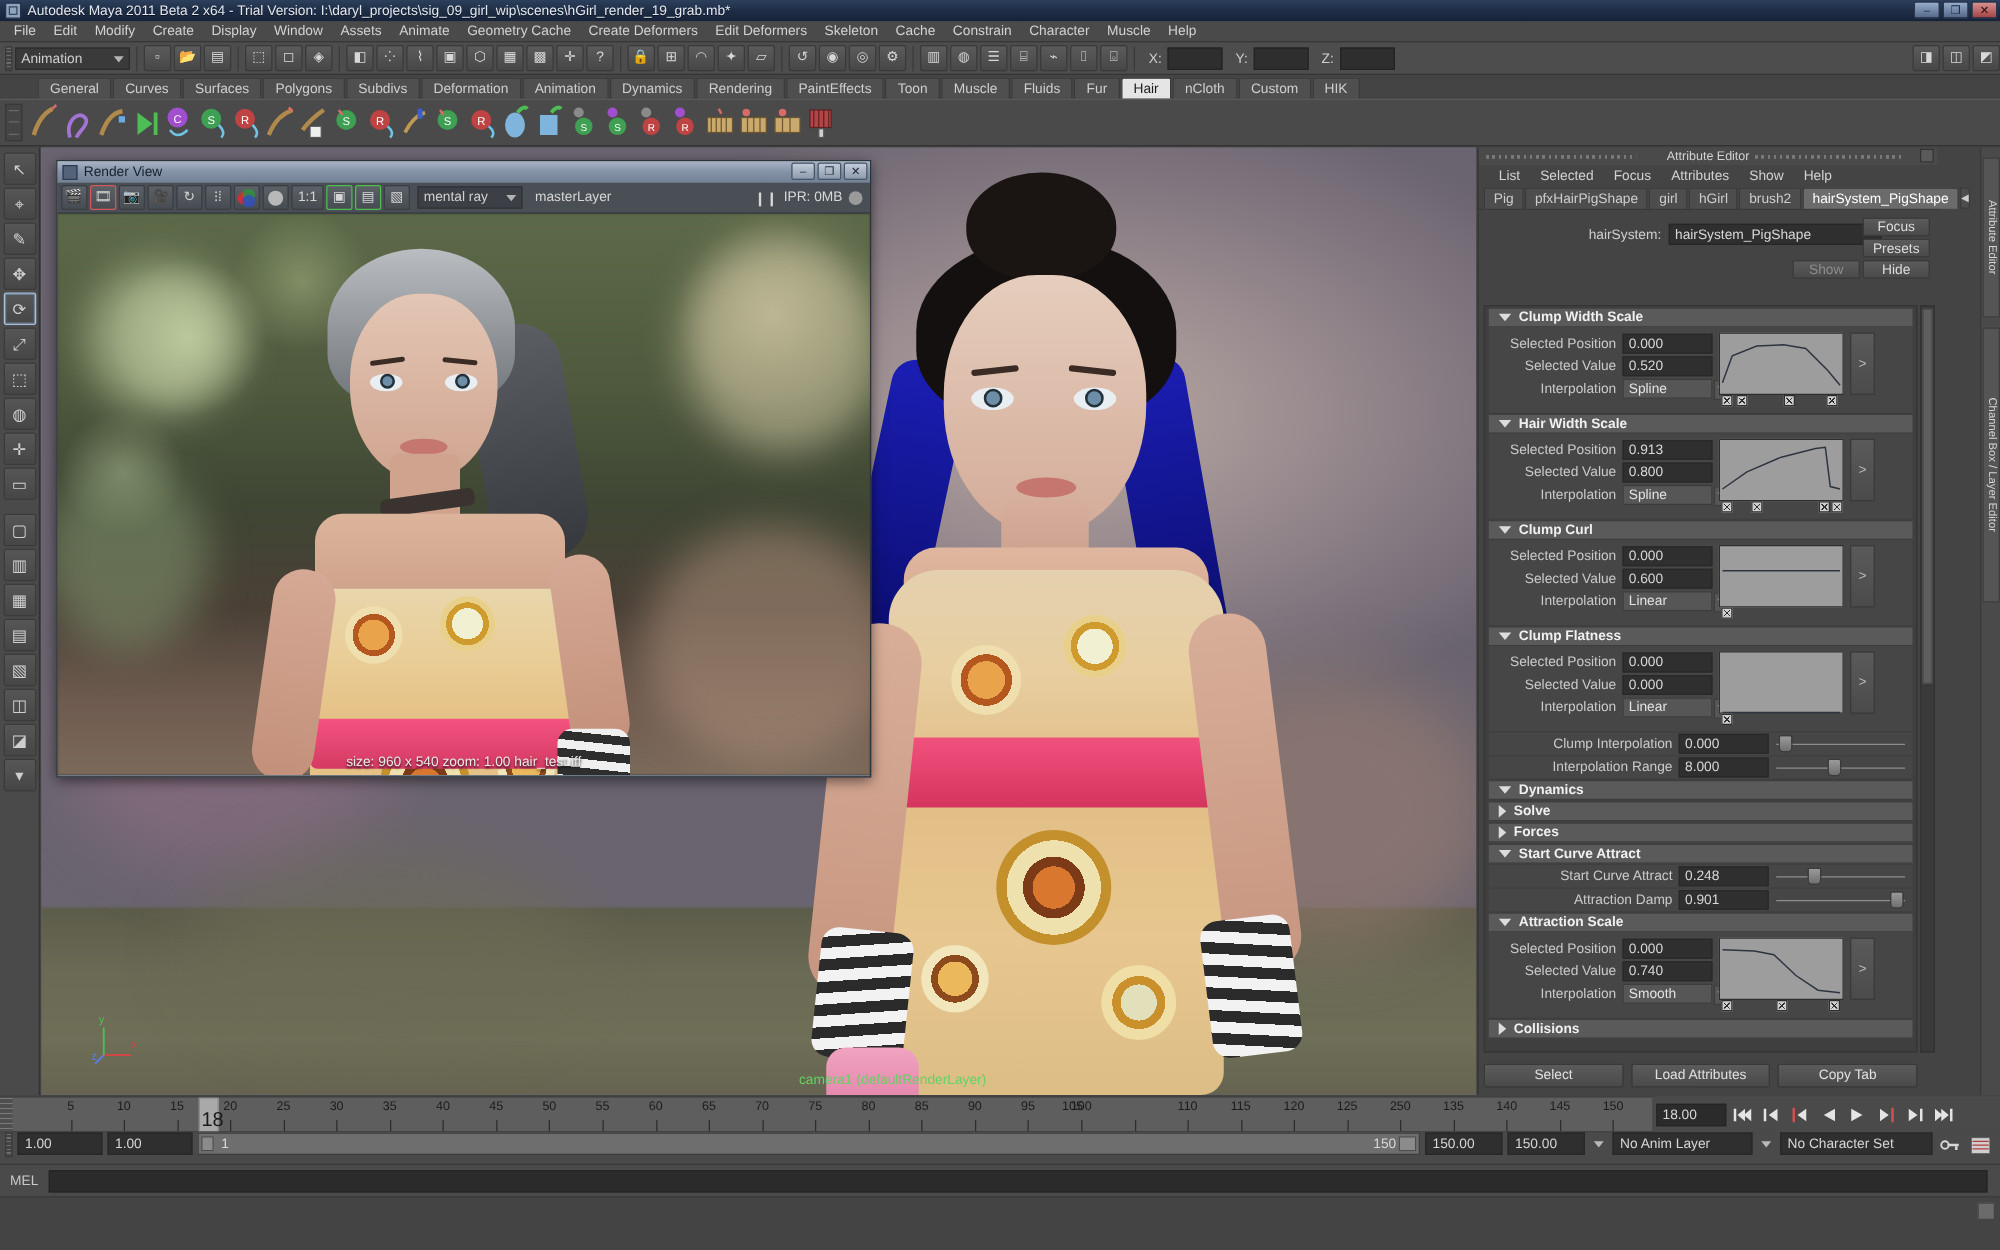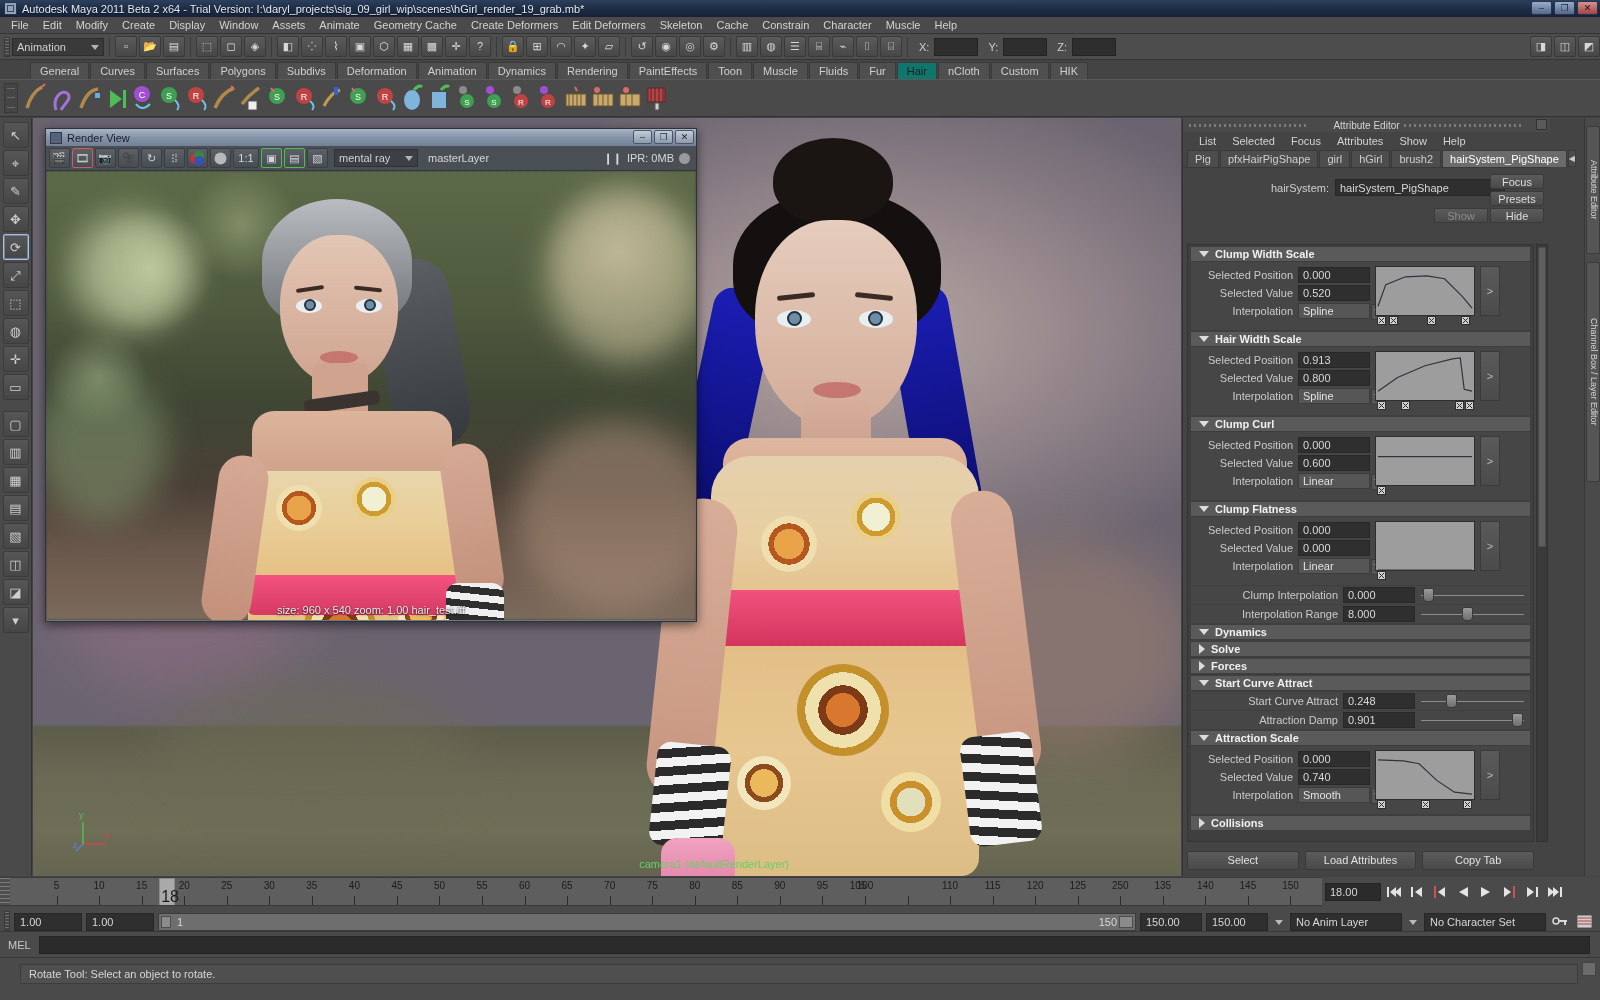--- a/index.html
+++ b/index.html
@@ -77,21 +77,21 @@
   .shelftabs{
     position:absolute;left:0;top:60px;width:1600px;height:19px;
     background:#444; display:flex; align-items:flex-end; padding-left:30px;
   }
   .shelftab{
     height:17px; padding:0 9px; margin-right:1px;
     background:#4f4f4f; border:1px solid #3a3a3a; border-bottom:none;
     border-radius:2px 2px 0 0;
     display:flex;align-items:center; color:#cfcfcf; font-size:11px; white-space:nowrap;
   }
-  .shelftab.active{ background:#0f766e; color:#1e1e1e; }
+  .shelftab.active{ background:#e5e5e5; color:#1e1e1e; }
   .shelfbar{
     position:absolute;left:0;top:79px;width:1600px;height:38px;
     background:#4a4a4a; border-top:1px solid #5a5a5a; border-bottom:1px solid #333;
     display:flex;align-items:center; padding-left:4px; gap:1px;
   }
   .shelfgrip{
     width:14px;height:30px;flex:none;margin-right:4px;
     background:#454545;border:1px solid #383838;
     display:flex;flex-direction:column;align-items:center;justify-content:space-around;
   }
@@ -339,21 +339,21 @@
     position:absolute;left:1322px;top:877px;width:278px;height:29px;background:#4a4a4a;
     display:flex;align-items:center;padding-left:3px;gap:3px;
   }
   .tl-time{width:56px;height:18px;background:#2b2b2b;border:1px solid #242424;color:#d6d6d6;font-size:11px;
     display:flex;align-items:center;padding-left:4px;}
   .pb{width:20px;height:20px;display:flex;align-items:center;justify-content:center;color:#e4e4e4;font-size:10px;}
 
   
   .rangerow{
     position:absolute;left:0;top:906px;width:1600px;height:26px;background:#4a4a4a;
-    display:flex;align-items:flex-end;gap:4px;padding-left:4px;border-bottom:1px solid #383838;
+    display:flex;align-items:flex-start;gap:4px;padding-left:4px;border-bottom:1px solid #383838;
   }
   .numfld{height:18px;background:#2f2f2f;border:1px solid #272727;color:#d6d6d6;font-size:11px;
     display:flex;align-items:center;padding-left:5px;}
   .rangebar{flex:1;height:18px;background:#6e6e6e;border:1px solid #3c3c3c;position:relative;
     display:flex;align-items:center;justify-content:flex-end;padding-right:18px;color:#d8d8d8;font-size:11px;}
   .rangebar .cap{position:absolute;right:2px;top:2px;width:14px;height:12px;background:#8b8b8b;border:1px solid #4d4d4d;}
   .rangebar .leftcap{position:absolute;left:2px;top:2px;width:10px;height:12px;background:#8b8b8b;border:1px solid #4d4d4d;}
   .dd{width:14px;height:18px;display:flex;align-items:center;justify-content:center;}
   .dd i{border-left:4px solid transparent;border-right:4px solid transparent;border-top:5px solid #b9b9b9;}
 
@@ -1208,18 +1208,15 @@
           <path d="M1 3 h13 M1 6 h13 M1 9 h13" stroke="#b04040"></path>
         </svg>
       </div>
   </div>
 
   <div class="melrow">
     <span>MEL</span>
     <div class="melfld"></div>
   </div>
 
-  <div class="helprow">
-    <div class="helpfld">Rotate Tool: Select an object to rotate.</div>
-  </div>
   <div class="bottombtn"></div>
 
 </div>
 
 </body></html>

